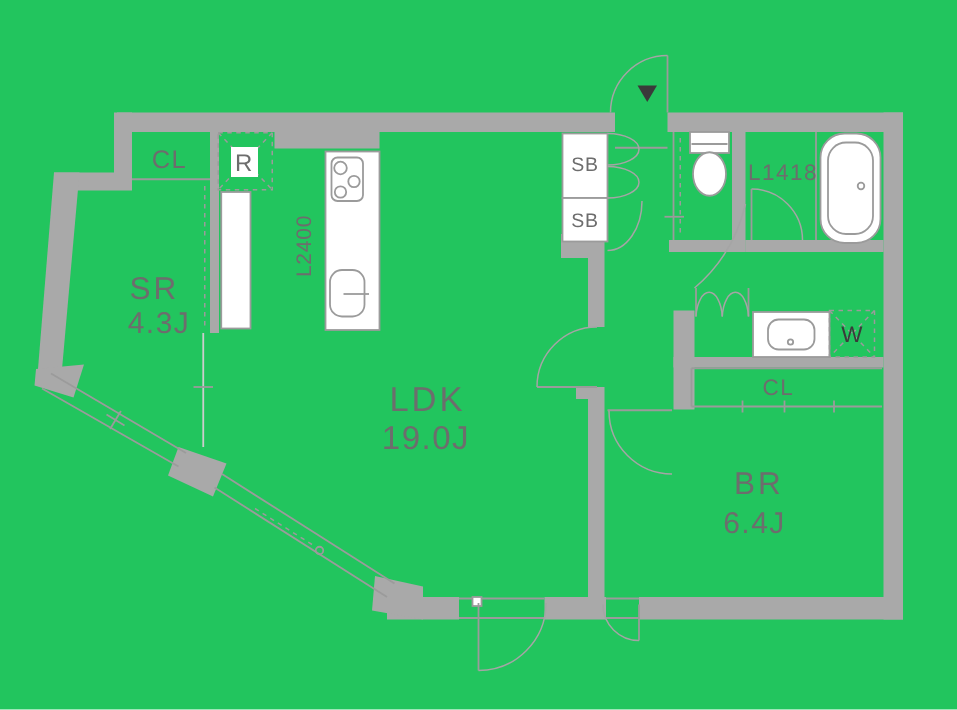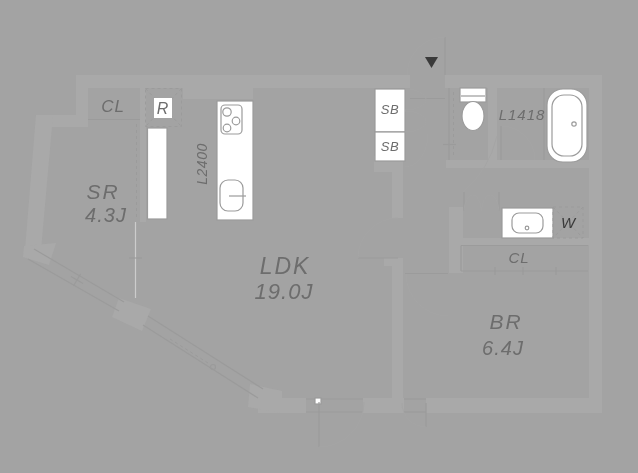--- a/index.html
+++ b/index.html
@@ -1,17 +1,17 @@
 <!DOCTYPE html>
 <html><head>
 <meta charset="utf-8">
 <style>
   html,body{margin:0;padding:0;background:#ffffff;}
-  .plan-wrap{position:relative;width:638px;height:473px;background:#a3a3a3;overflow:hidden;
-             font-family:"Liberation Sans", sans-serif;font-style:italic;}
+  .plan-wrap{position:relative;width:638px;height:473px;background:#22c55e;overflow:hidden;
+             font-family:"Liberation Sans", sans-serif;}
   svg{display:block}
   text{font-family:"Liberation Sans", sans-serif; fill:#6d6d6d;}
   .room-lbl{font-size:21px;letter-spacing:2px;}
   .room-size{font-size:20px;letter-spacing:1px;}
   .ldk-lbl{font-size:23px;letter-spacing:2px;}
   .ldk-size{font-size:22px;letter-spacing:1px;}
   .small-lbl{font-size:15px;letter-spacing:1px;}
   .tiny-lbl{font-size:13px;letter-spacing:.5px;}
   .wall{fill:#a9a9a9;stroke:none;}
   .thin{stroke:#9b9b9b;stroke-width:1.2;fill:none;}

